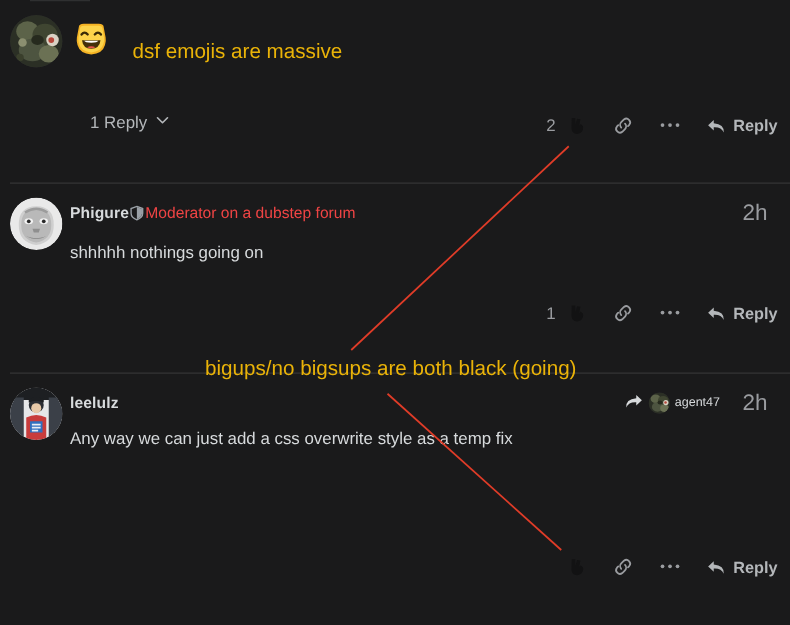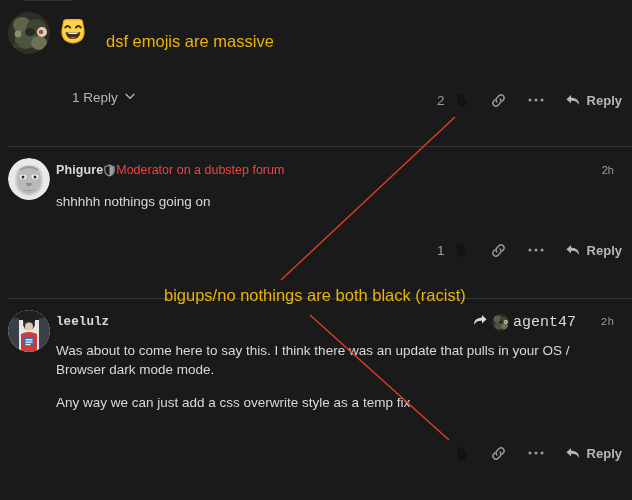--- a/index.html
+++ b/index.html
@@ -68,30 +68,30 @@
   }
   .mod-shield { display: inline-flex; align-items: center; color: #9aa0a6; }
   .flair {
     color: #ef4444;
     font-size: 12.5px;
   }
   .timestamp {
     position: absolute;
     right: 10px;
     color: #9a9ca0;
-    font-size: 11px;
+    font-size: 18px;
   }
   .parent-ref {
     position: absolute;
     right: 48px;
     display: flex;
     align-items: center;
     gap: 4px;
     color: #d7dadc;
-    font-size: 15px;
+    font-size: 10px;
     text-align: right;
   }
   .parent-ref .mini-av {
     width: 17px; height: 17px; border-radius: 50%;
     overflow: hidden; background: #2a2a2b; display: block;
   }
   .parent-ref .mini-av svg { display:block; width:17px; height:17px; }
 
   .emoji-big {
     position: absolute;
@@ -132,21 +132,21 @@
     gap: 0;
     color: #9a9ca0;
     font-size: 13.5px;
   }
   .act {
     display: flex;
     align-items: center;
     gap: 6px;
     padding: 0 10px;
   }
-  .act.reply-act { padding-right: 0; color: #b4b7ba; font-weight: bold; font-size: 13px;}
+  .act.reply-act { padding-right: 0; color: #b4b7ba; font-weight: bold; font-size: 13px; align-items: flex-end;}
   .vote-count { color: #9a9ca0; font-size: 13.5px; padding-right: 2px;}
   .black-emoji { width: 17px; height: 17px; display:block; }
   .black-emoji svg { display:block; width:17px; height:17px; }
   .icon-link svg, .icon-dots svg, .icon-reply svg { display:block; }
 
   .expander {
     position: absolute;
     left: 72px;
     display: flex;
     align-items: center;
@@ -355,21 +355,21 @@
           <path d="M15 9.5 Q21 5.5 27 9.5 L27 12 Q21 9 15 12 Z" fill="#1d1f22"></path>
           <path d="M13 24 Q21 20 29 24 L29 42 L13 42 Z" fill="#c83c3c"></path>
           <path d="M16 27 L26 27 L26 36 L16 36 Z" fill="#2f6fbf"></path>
           <rect x="17.5" y="29" width="7" height="1.4" fill="#e9eef5"></rect>
           <rect x="17.5" y="31.4" width="7" height="1.4" fill="#e9eef5"></rect>
           <rect x="17.5" y="33.8" width="5" height="1.4" fill="#e9eef5"></rect>
         </g>
       </svg>
     </div>
 
-    <div class="head-row" style="top:10px;font-family:Liberation Mono, monospace;">
+    <div class="head-row" style="top:10px;">
       <span class="uname">leelulz</span>
       <span class="parent-ref">
         <span>
           <svg width="15" height="13" viewBox="0 0 15 13">
               <path d="M9 2 L13.5 6.2 L9 10.4 L9 7.8 Q3 7.4 1 12 Q0.4 5.4 9 4.6 Z" fill="#d7dadc"></path>
             </svg>
         </span>
         <span class="mini-av">
           <svg viewBox="0 0 17 17">
             <defs>
@@ -388,21 +388,20 @@
               <ellipse cx="9" cy="8" rx="2" ry="1.6" fill="#262a1e"></ellipse>
             </g>
           </svg>
         </span>
         <span>agent47</span>
       </span>
       <span class="timestamp">2h</span>
     </div>
 
     <div class="body-text" style="top:39px;">
-      <p>Was about to come here to say this. I think there was an update that pulls in your OS / Browser dark mode mode.</p>
       <p>Any way we can just add a css overwrite style as a temp fix</p>
     </div>
 
     <div class="actions" style="top:140px;">
       <span class="vote-count"></span>
       <span class="act" style="padding-left:6px;">
         <span class="black-emoji">
           <svg viewBox="0 0 17 17">
               <path d="M4.4 2.3 L7.2 2.3 L7.4 7.6 L8.6 2.9 L11.3 3.4 L10.4 8.6 L11.6 7.2 L13.4 8.9 Q13.9 12.3 11.6 14.2 Q9.2 15.8 6.4 14.6 Q4.2 13.4 4.2 10.4 Z" fill="#121213"></path>
             </svg>
@@ -431,20 +430,20 @@
         <span class="icon-reply">
           <svg width="16" height="14" viewBox="0 0 16 14">
               <path d="M6 2 L1.5 6.2 L6 10.4 L6 7.8 Q12 7.4 14 12 Q14.6 5.4 6 4.6 Z" fill="#b4b7ba"></path>
             </svg>
         </span>
         <span>Reply</span>
       </span>
     </div>
   </div>
 
-  <div class="annot-text annot2">bigups/no nothings are both black (racist)</div>
+  <div class="annot-text annot2">bigups/no bigsups are both black (going)</div>
 
   <svg class="annot-lines" width="632" height="500" viewBox="0 0 632 500">
     <line id="ln0" stroke="#e03c28" stroke-width="1.4" x1="455" y1="117" x2="281" y2="280"></line>
     <line id="ln1" stroke="#e03c28" stroke-width="1.4" x1="310" y1="315" x2="449" y2="440"></line>
   </svg>
 
 </div>
 
 </body></html>

